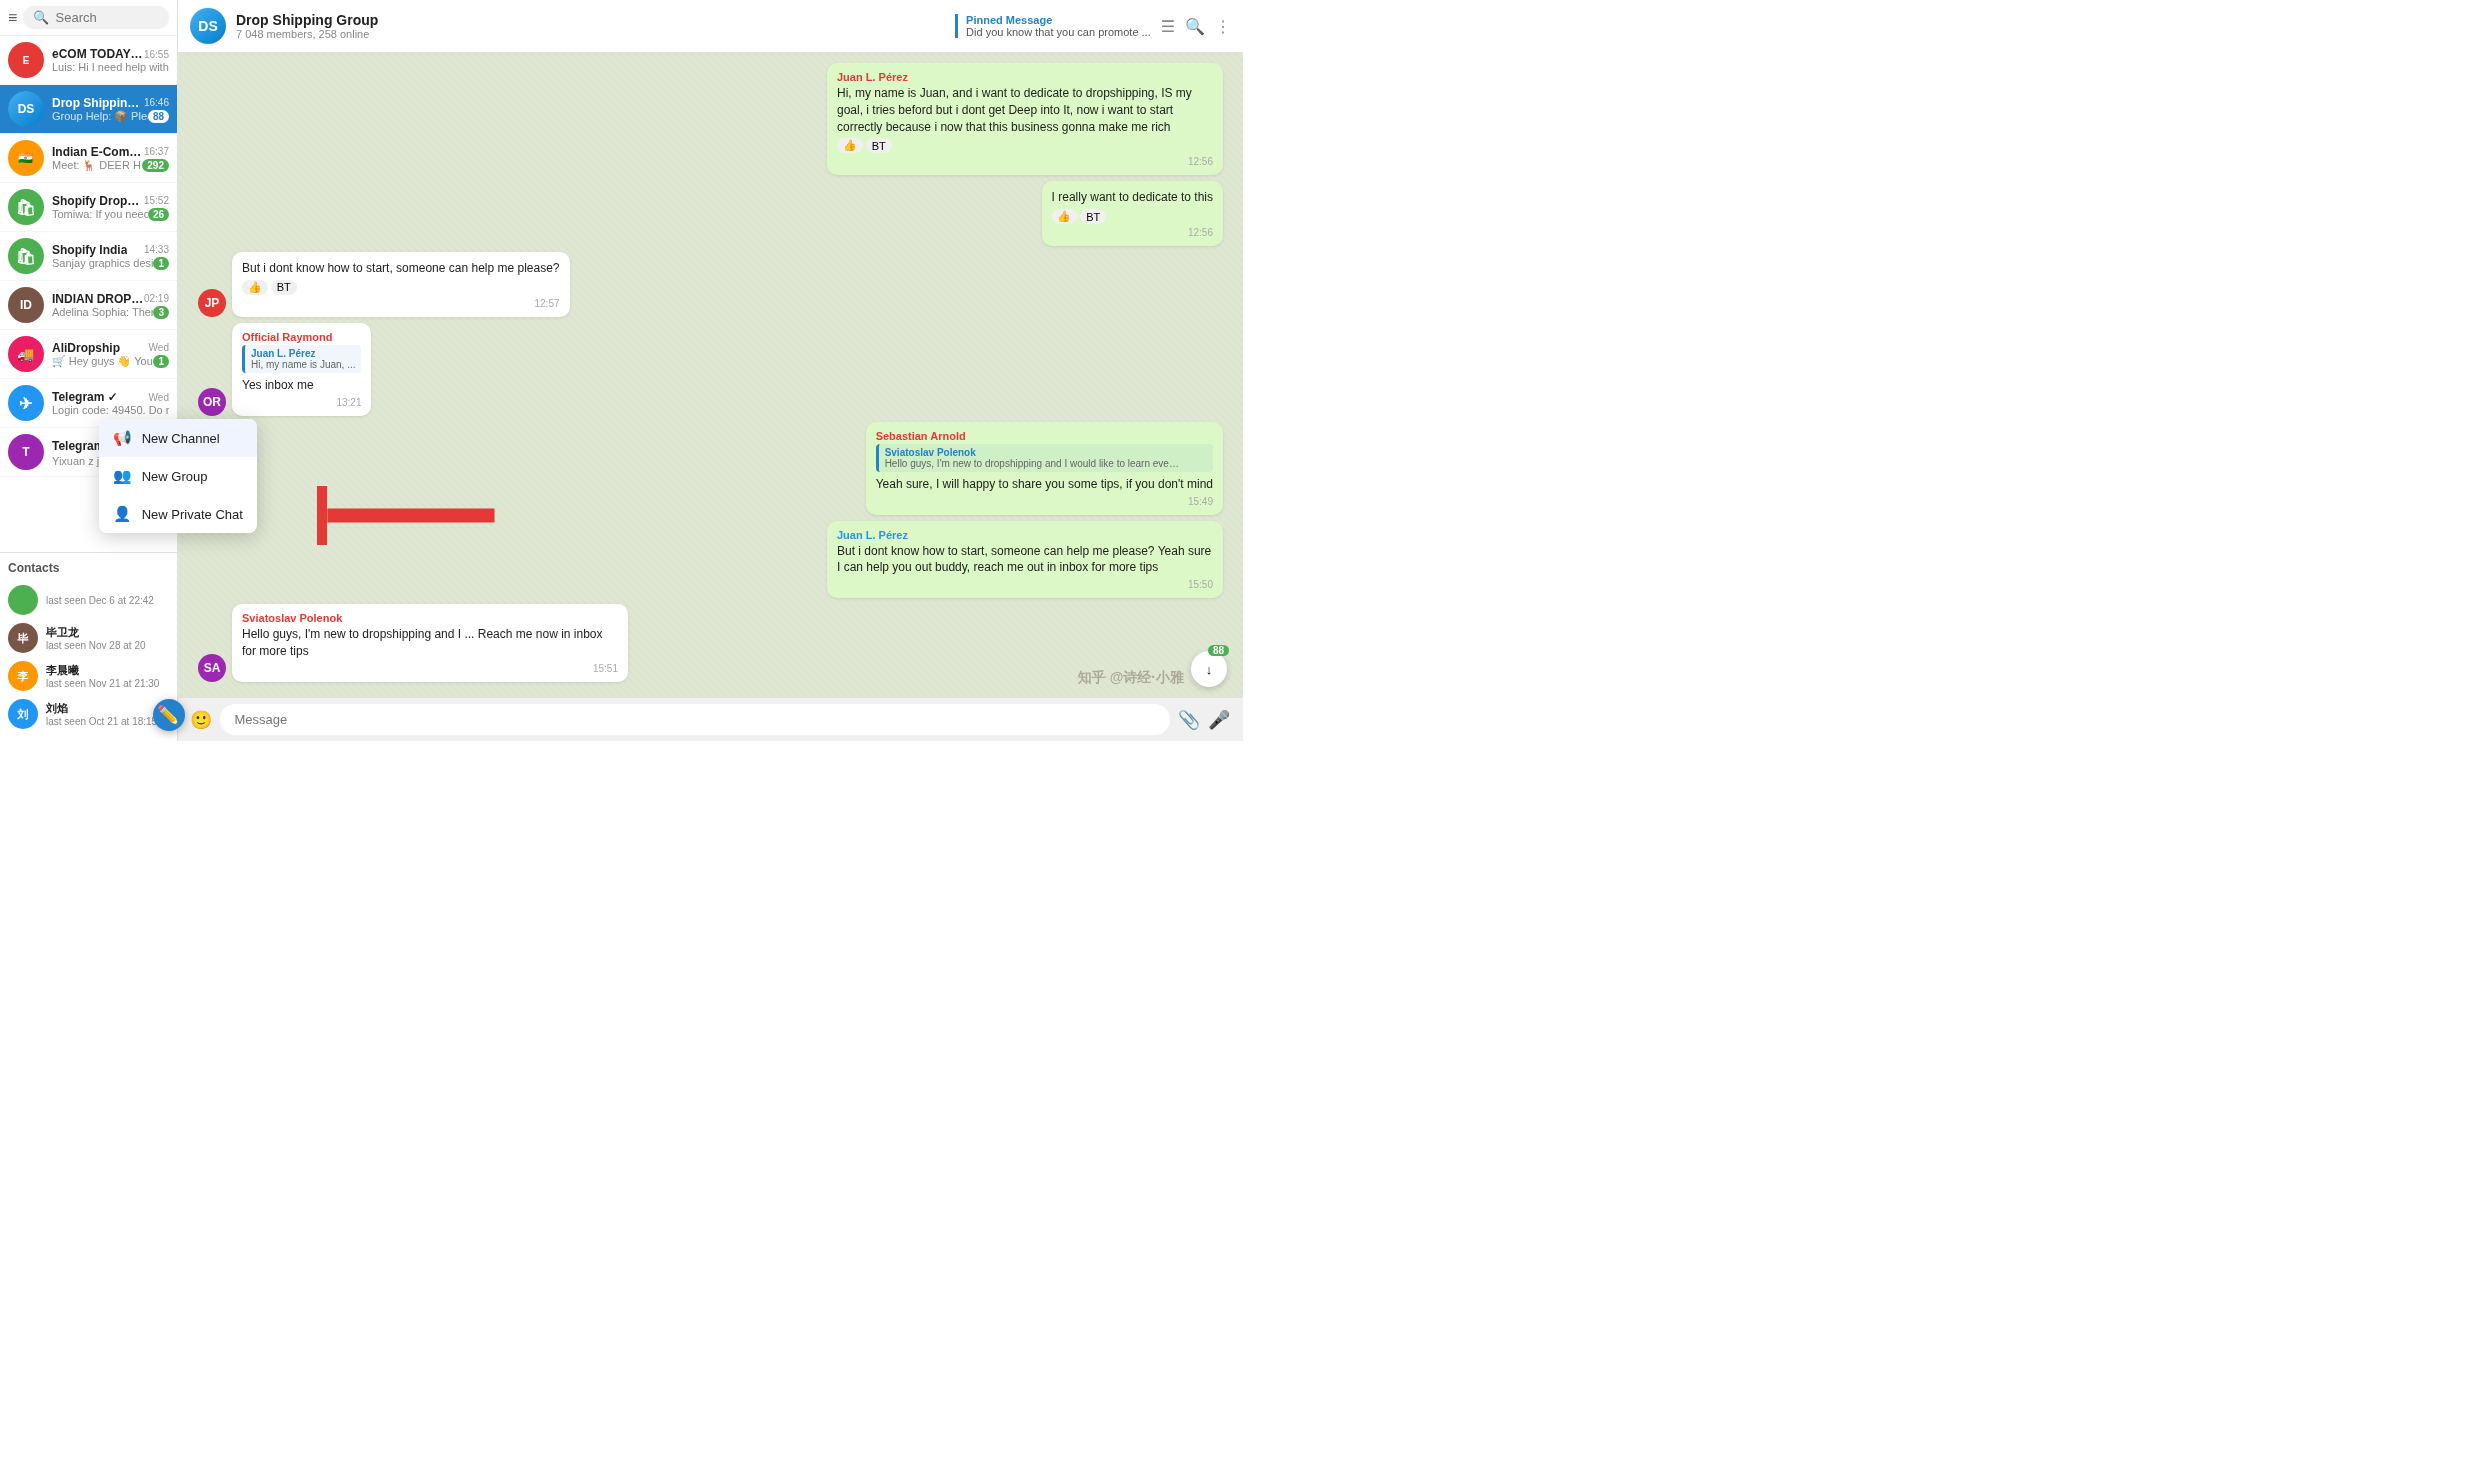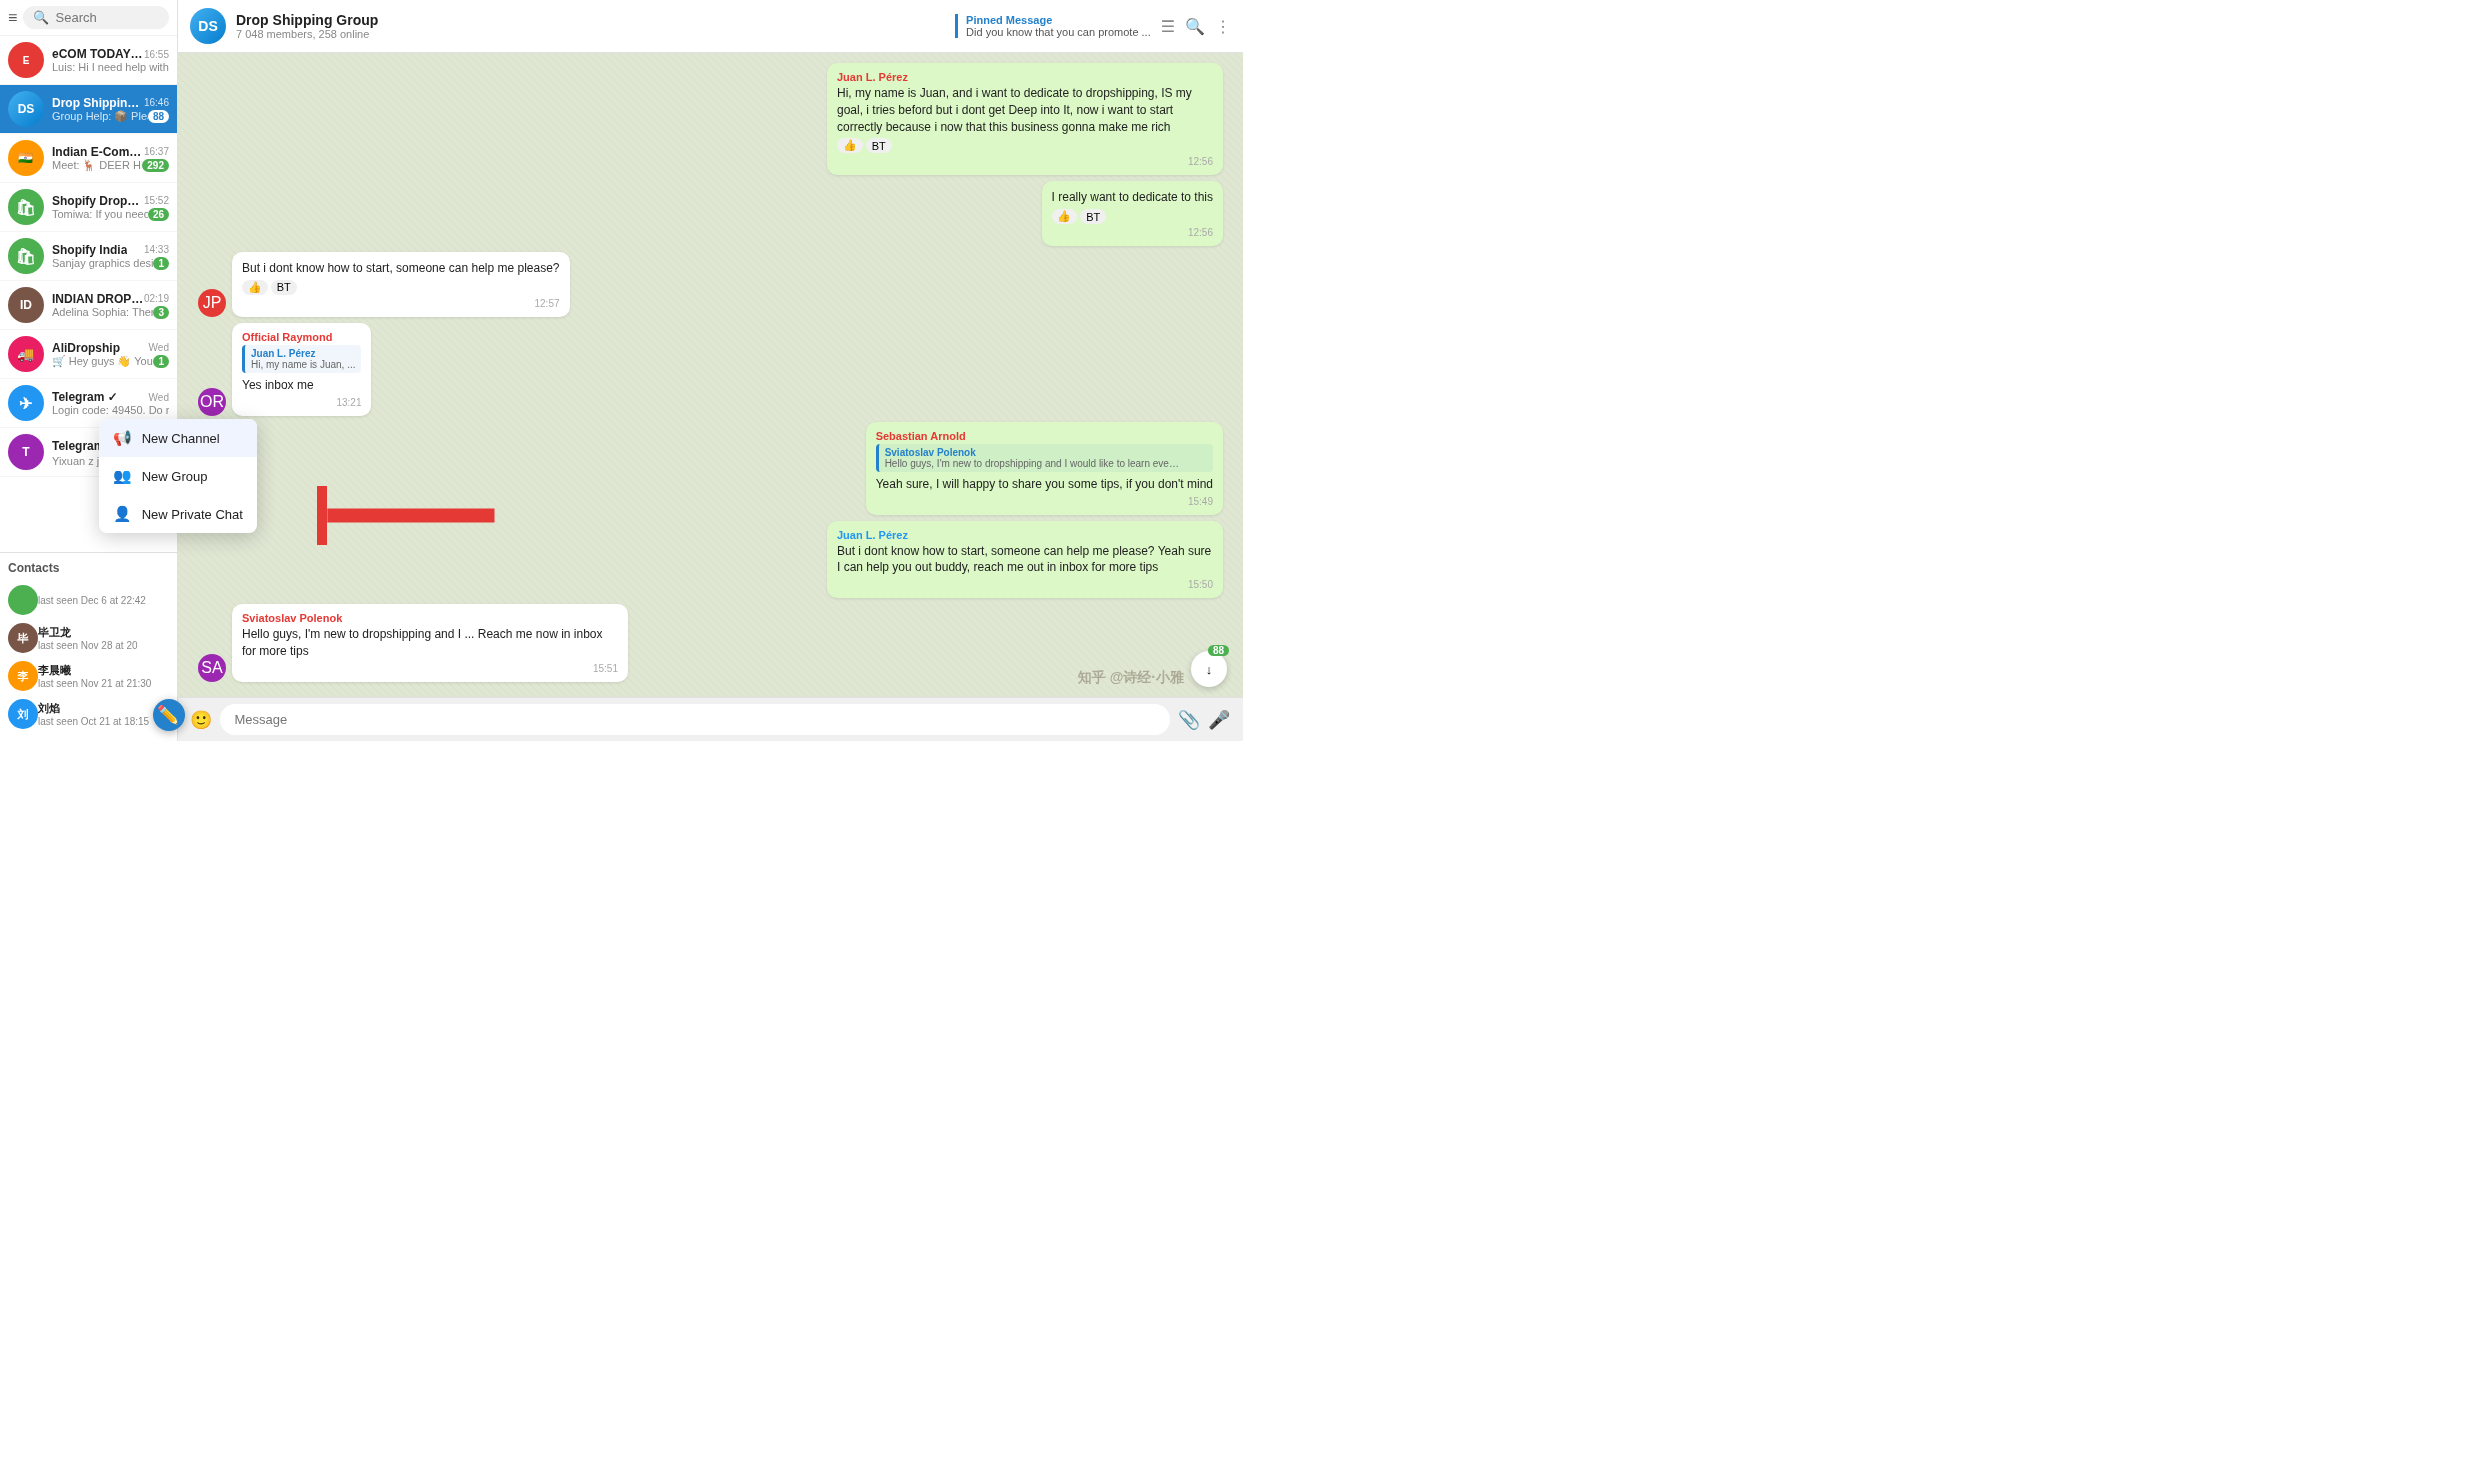--- a/index.html
+++ b/index.html
@@ -24,21 +24,21 @@
     .chat-top { display: flex; justify-content: space-between; align-items: center; }
     .chat-name { font-size: 12px; font-weight: 600; color: #222; white-space: nowrap; overflow: hidden; text-overflow: ellipsis; max-width: 109px; }
     .chat-time { font-size: 10px; color: #999; flex-shrink: 0; }
     .chat-item.active .chat-time { color: rgba(255,255,255,0.8); }
     .chat-preview { font-size: 11px; color: #888; white-space: nowrap; overflow: hidden; text-overflow: ellipsis; display: flex; align-items: center; gap: 2px; }
     .badge { background: #4caf50; color: #fff; border-radius: 10px; padding: 1px 5px; font-size: 10px; font-weight: bold; flex-shrink: 0; }
     .badge.active-badge { background: #fff; color: #2481cc; }
 
     .contacts-section { padding: 8px; border-top: 1px solid #e0e0e0; }
     .contacts-header { font-size: 12px; font-weight: 600; color: #555; margin-bottom: 6px; }
-    .contact-item { display: flex; align-items: center; gap: 0; padding: 4px 0; cursor: pointer; }
+    .contact-item { display: flex; align-items: center; gap: 8px; padding: 4px 0; cursor: pointer; }
     .contact-avatar { width: 30px; height: 30px; border-radius: 50%; flex-shrink: 0; display: flex; align-items: center; justify-content: center; font-weight: bold; font-size: 11px; color: #fff; }
     .contact-info { flex: 1; min-width: 0; }
     .contact-name { font-size: 11px; font-weight: 600; color: #222; }
     .contact-status { font-size: 10px; color: #888; white-space: nowrap; overflow: hidden; text-overflow: ellipsis; }
 
     
     .context-menu-overlay { position: absolute; left: 99px; bottom: 208px; background: #fff; border-radius: 8px; box-shadow: 0 4px 20px rgba(0,0,0,0.2); z-index: 100; width: 158px; overflow: hidden; }
     .context-menu-item { display: flex; align-items: center; gap: 10px; padding: 10px 14px; cursor: pointer; font-size: 13px; color: #222; }
     .context-menu-item.highlighted { background: #f0f4ff; }
     .context-menu-icon { font-size: 15px; color: #555; }
@@ -67,21 +67,21 @@
     .chat-bg-pattern { position: absolute; inset: 0; opacity: 0.12; background-image: repeating-linear-gradient(45deg, #999 0, #999 1px, transparent 0, transparent 50%); background-size: 8px 8px; }
 
     
     .unread-divider { display: flex; align-items: center; justify-content: center; margin: 8px 0; z-index: 1; }
     .unread-label { background: rgba(100,150,90,0.7); color: #fff; border-radius: 12px; padding: 3px 12px; font-size: 11px; }
 
     
     .msg-row { display: flex; align-items: flex-end; gap: 6px; z-index: 1; }
     .msg-row.right { justify-content: flex-end; }
     .msg-row.left { justify-content: flex-start; }
-    .msg-avatar { width: 28px; height: 28px; border-radius: 50%; flex-shrink: 0; display: flex; align-items: center; justify-content: center; font-size: 16px; color: #fff; font-weight: normal; }
+    .msg-avatar { width: 28px; height: 28px; border-radius: 50%; flex-shrink: 0; display: flex; align-items: center; justify-content: center; font-size: 12px; color: #fff; font-weight: bold; }
     .msg-bubble { background: #fff; border-radius: 10px; padding: 8px 10px; max-width: 396px; box-shadow: 0 1px 3px rgba(0,0,0,0.1); position: relative; }
     .msg-bubble.outgoing { background: #dcf8c6; }
     .msg-sender { font-size: 11px; font-weight: 700; margin-bottom: 2px; }
     .msg-reply { border-left: 3px solid #2481cc; padding: 3px 6px; margin-bottom: 4px; background: rgba(36,129,204,0.07); border-radius: 4px; }
     .msg-reply-name { font-size: 10px; color: #2481cc; font-weight: 600; }
     .msg-reply-text { font-size: 10px; color: #666; white-space: nowrap; overflow: hidden; text-overflow: ellipsis; max-width: 297px; }
     .msg-text { font-size: 12px; color: #222; line-height: 1.4; }
     .msg-meta { display: flex; align-items: center; justify-content: flex-end; gap: 4px; margin-top: 3px; }
     .msg-time { font-size: 10px; color: #aaa; }
     .msg-reactions { display: flex; gap: 3px; margin-top: 3px; }

